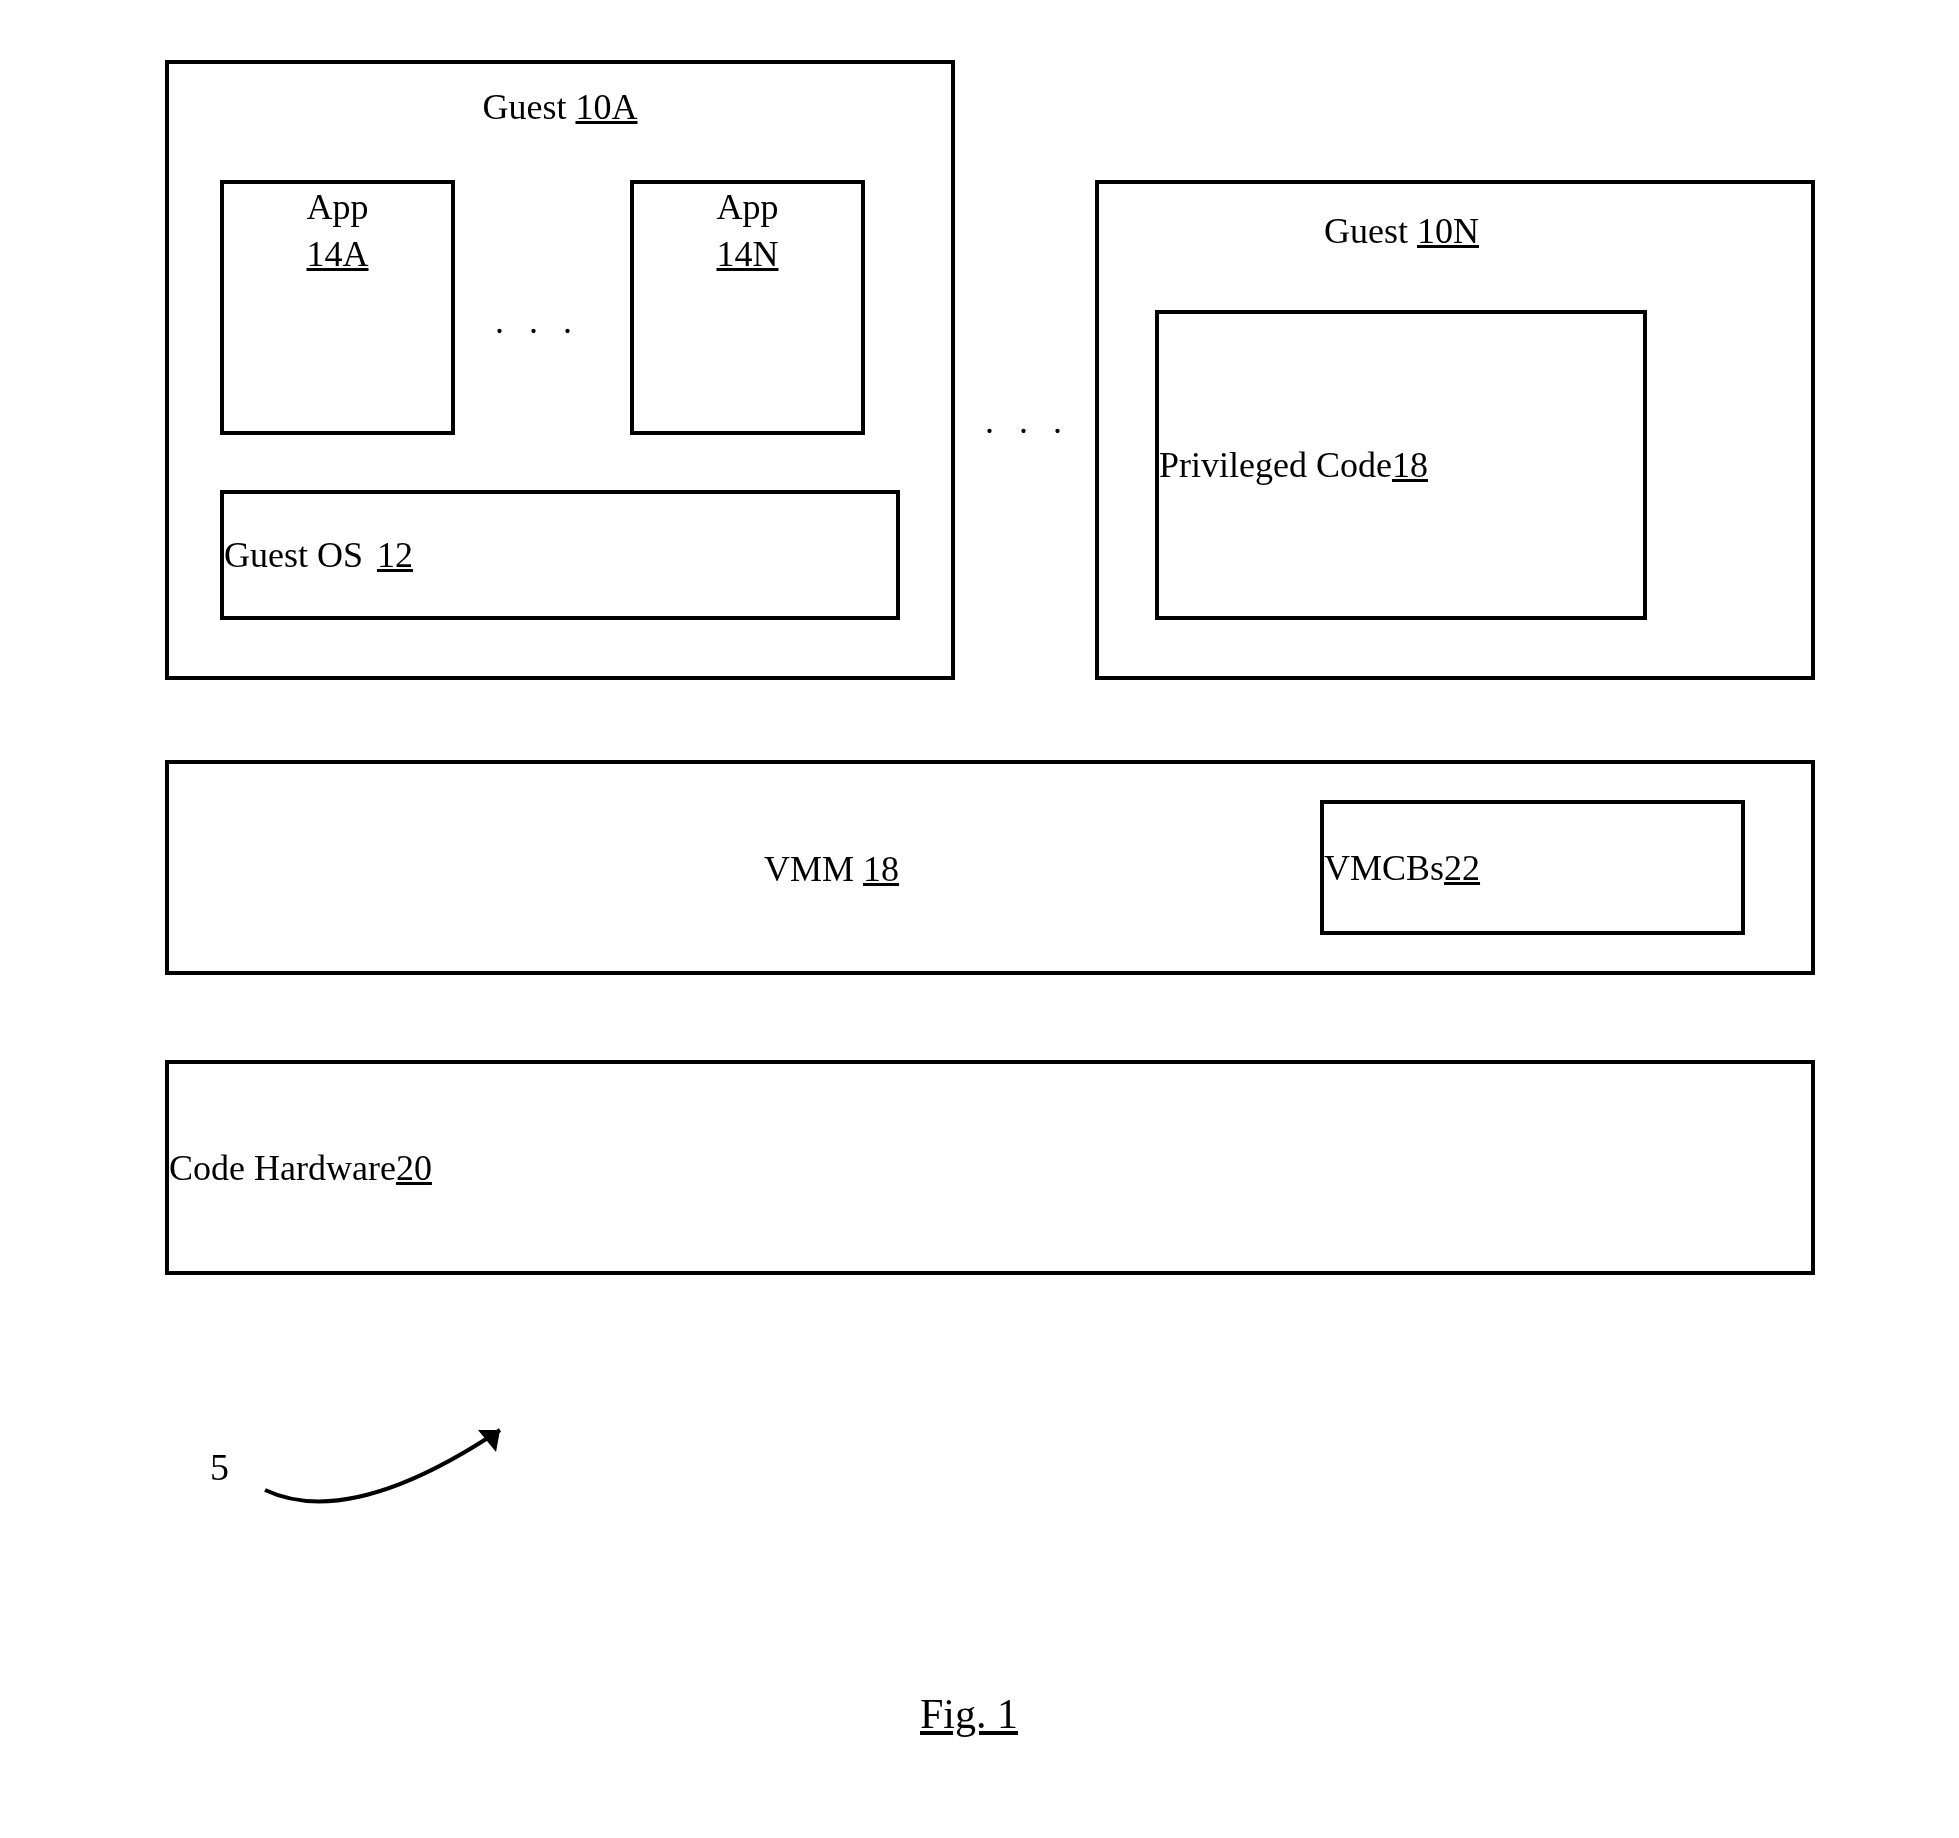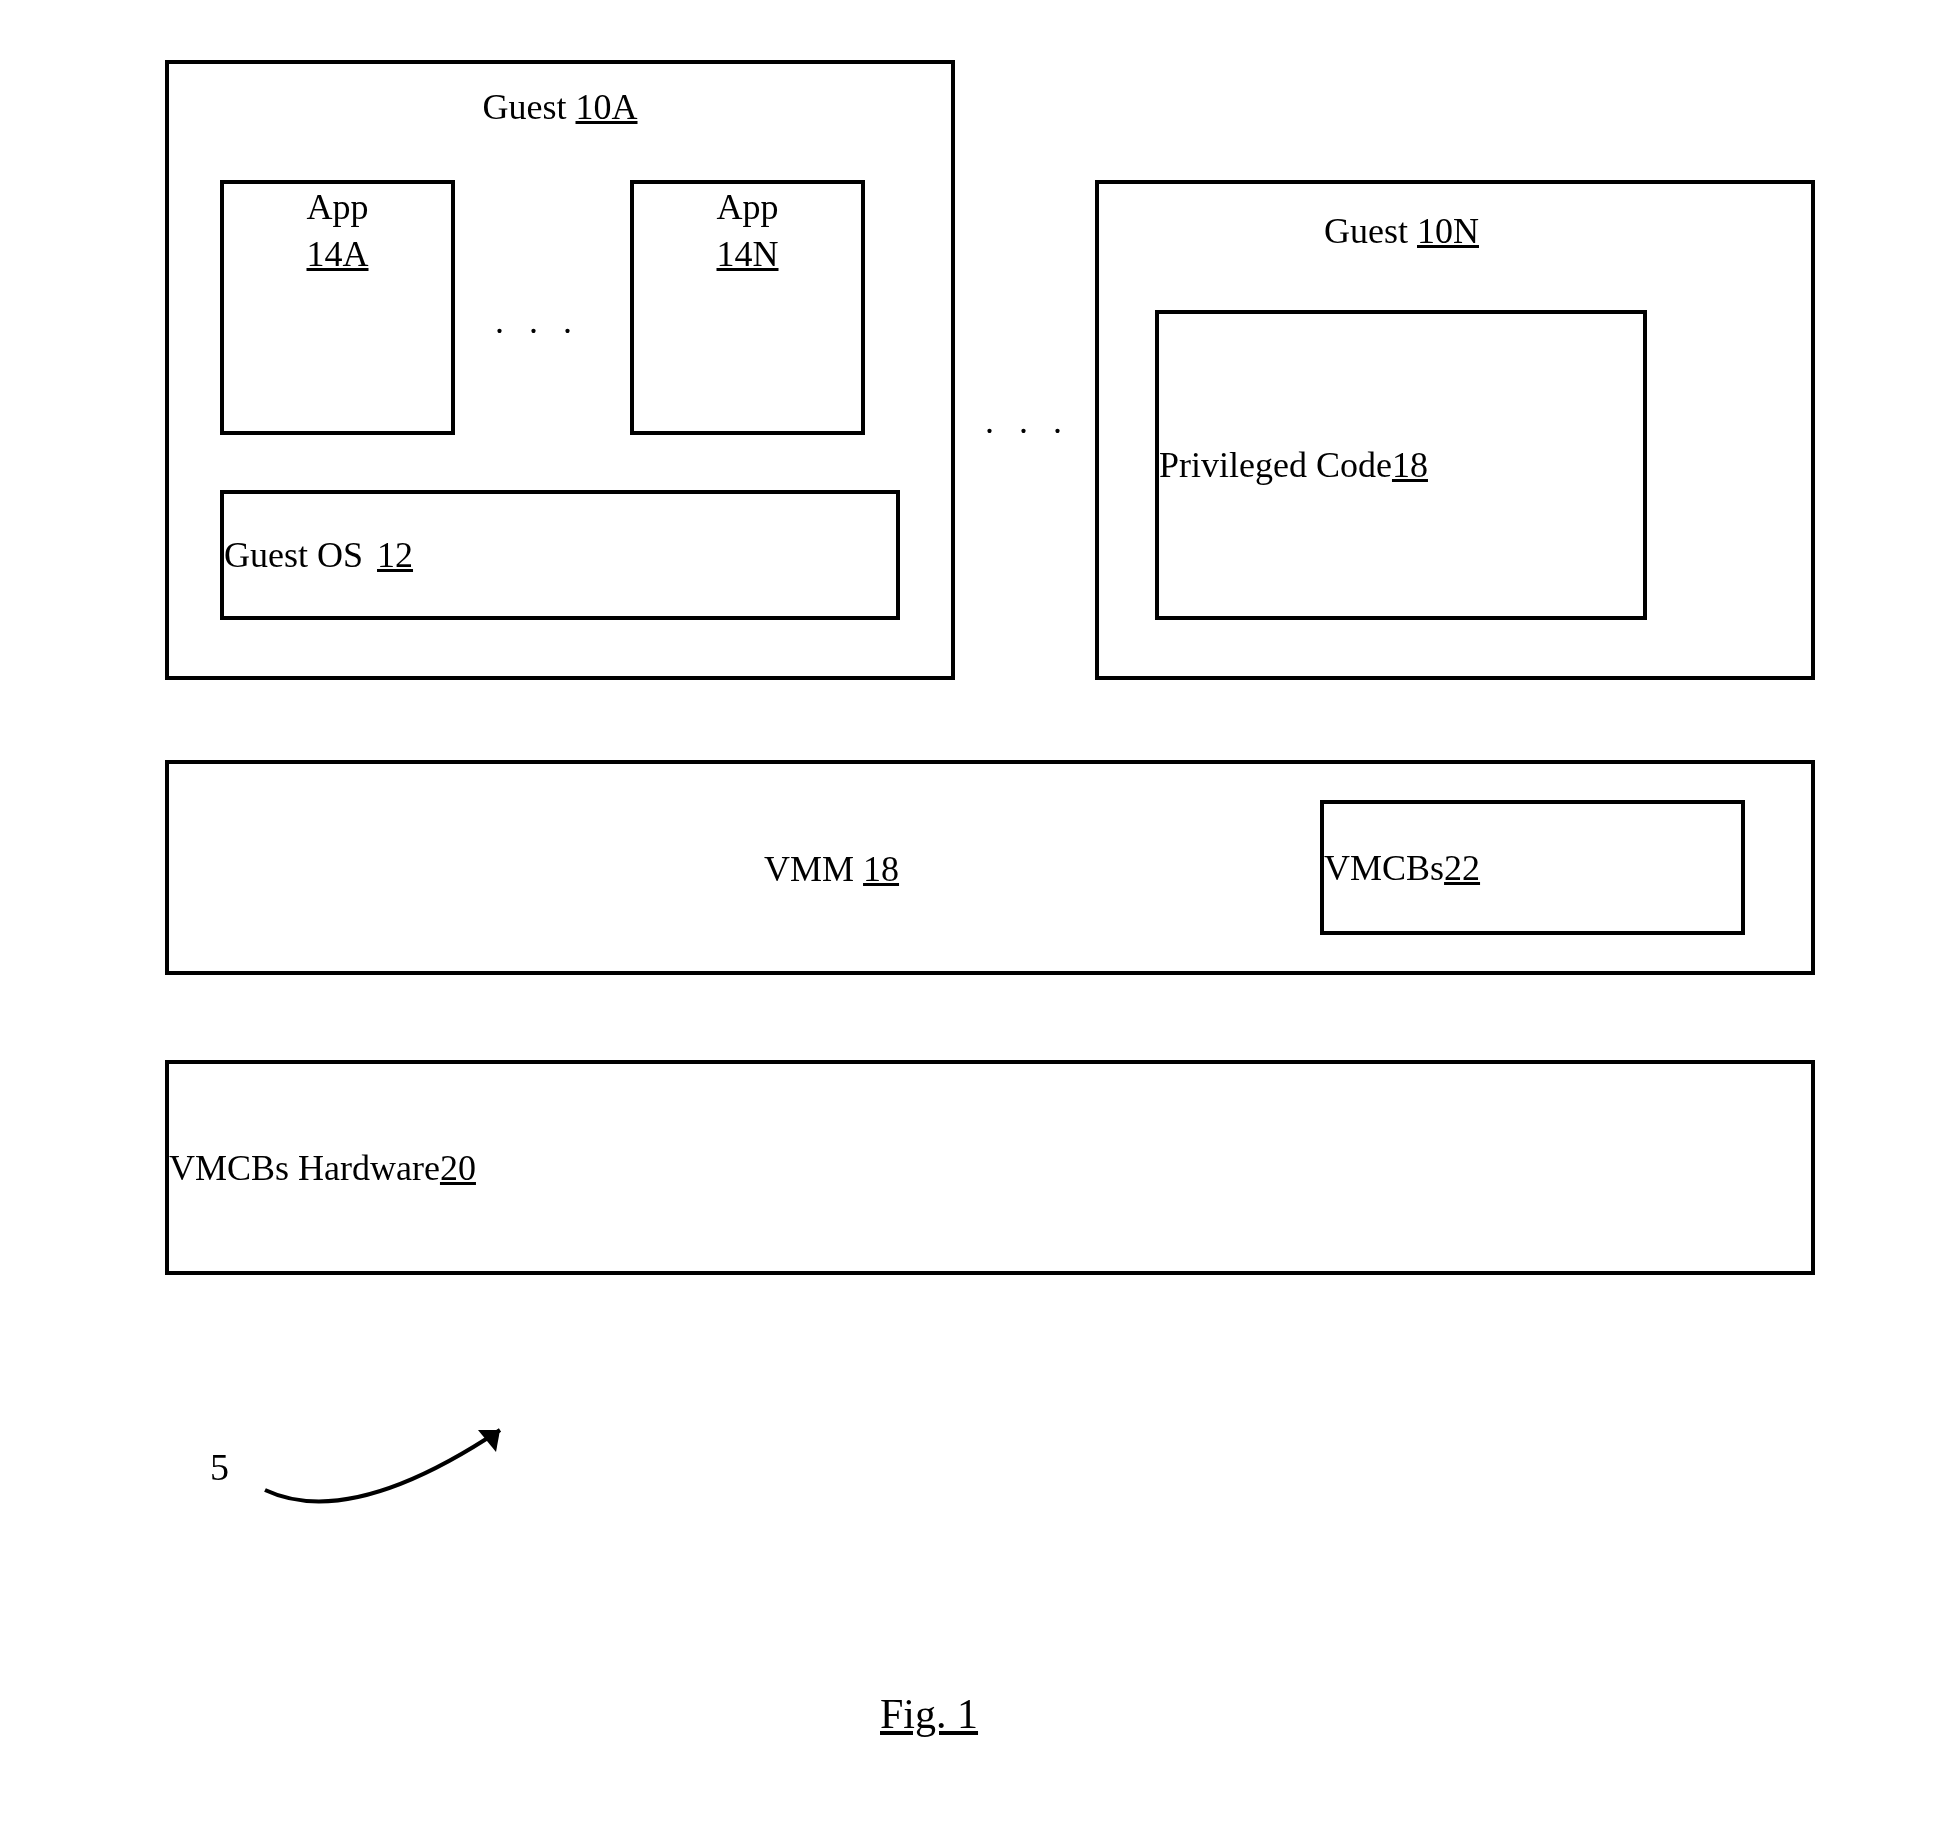--- a/index.html
+++ b/index.html
@@ -33,20 +33,21 @@
     }
     .ellipsis {
       position: absolute;
       font-size: 36px;
       letter-spacing: 8px;
     }
     .fig-label {
       position: absolute;
       font-size: 42px;
       text-decoration: underline;
+      margin-left: 40px;
     }
     .ref-num {
       position: absolute;
       font-size: 38px;
     }
     svg.arrow-curve {
       position: absolute;
     }
   </style>
 </head>
@@ -96,21 +97,21 @@
 <div class="title" style="left:764px; top:848px;">
   <span>VMM </span><span class="underline">18</span>
 </div>
 
 <div class="box" style="left:1320px; top:800px; width:425px; height:135px;">
   <span>VMCBs </span>
     <span class="underline">22</span>
 </div>
 
 <div class="box" style="left:165px; top:1060px; width:1650px; height:215px;">
-  <span>VMCBs Hardware </span>
+  <span>Code Hardware </span>
     <span class="underline">20</span>
 </div>
 
 <div class="ref-num" style="left:210px; top:1445px;">5</div>
 
 <svg class="arrow-curve" style="left:250px; top:1400px;" width="300" height="140" viewBox="0 0 300 140">
   <path d="M 15 90 Q 100 130 250 30" stroke="black" stroke-width="4" fill="none"></path>
   <polygon points="250,30 228,30 246,52" fill="black"></polygon>
 </svg>
 

